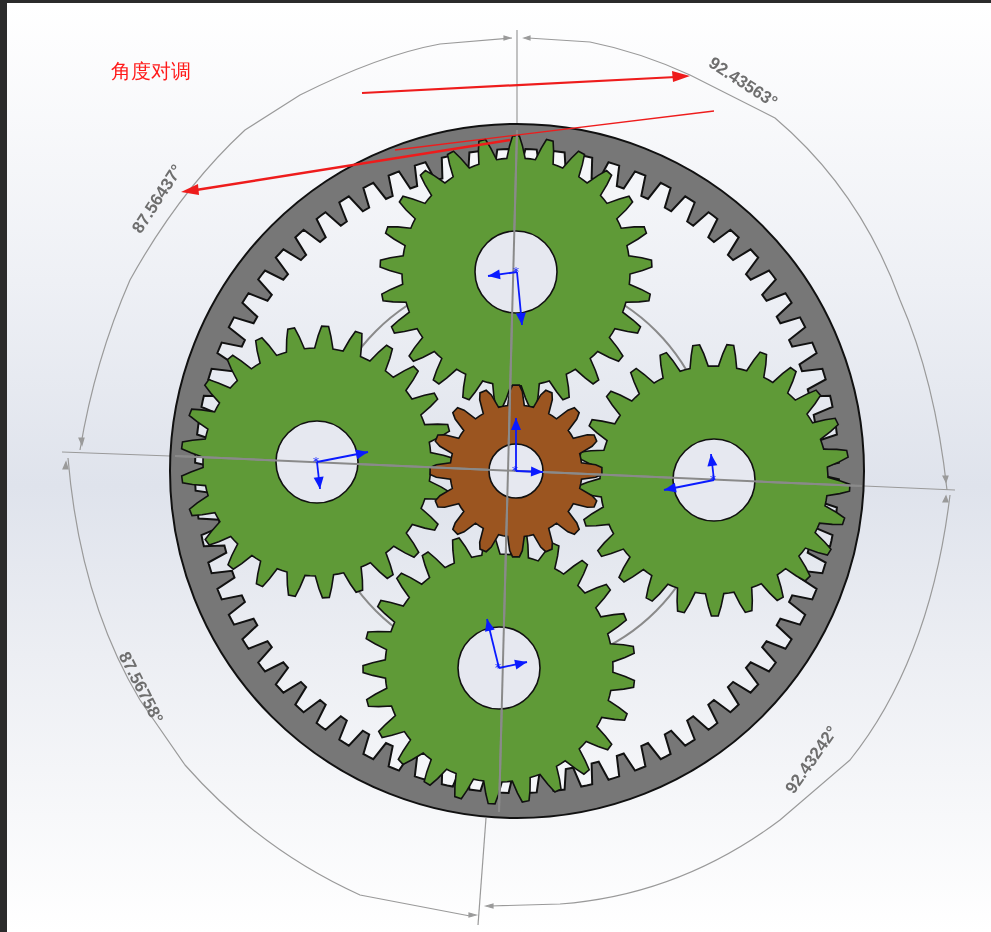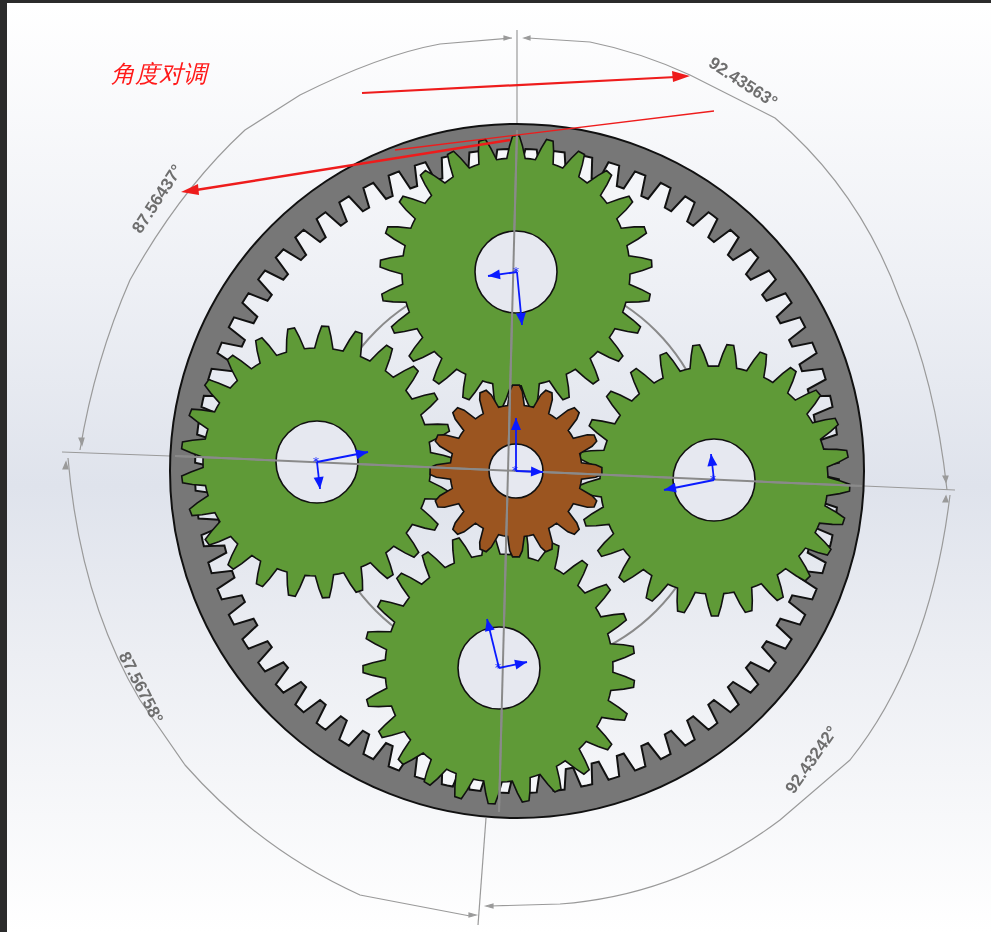--- a/index.html
+++ b/index.html
@@ -1,20 +1,20 @@
 <!DOCTYPE html>
 <html><head>
 <meta charset="utf-8">
 <style>
   html,body{margin:0;padding:0;}
   body{width:991px;height:932px;overflow:hidden;background:#2b2b2b;font-family:"Liberation Sans",sans-serif;position:relative;}
   #viewport{position:absolute;left:7px;top:3px;width:984px;height:929px;
     background:linear-gradient(180deg,#ffffff 0%,#eef0f5 30%,#dfe3ec 52%,#eceef3 70%,#ffffff 100%);overflow:hidden;}
   #scene{position:absolute;left:-7px;top:-3px;width:991px;height:932px;}
-  #annotation{position:absolute;left:104px;top:55px;font-size:24px;color:#ff1a1a;letter-spacing:0px;font-style:italic;}
+  #annotation{position:absolute;left:104px;top:55px;font-size:20px;color:#ff1a1a;letter-spacing:0px;}
   .dim-text{font-family:"Liberation Sans",sans-serif;font-size:17px;fill:#6e6e6e;font-weight:bold;}
 </style>
 </head>
 <body>
 
 <div id="viewport">
   <div id="scene">
     <svg id="svg" width="991" height="932" viewBox="0 0 991 932" xmlns="http://www.w3.org/2000/svg">
 
       <g id="dims" fill="none" stroke="#9a9a9a" stroke-width="1.2">

